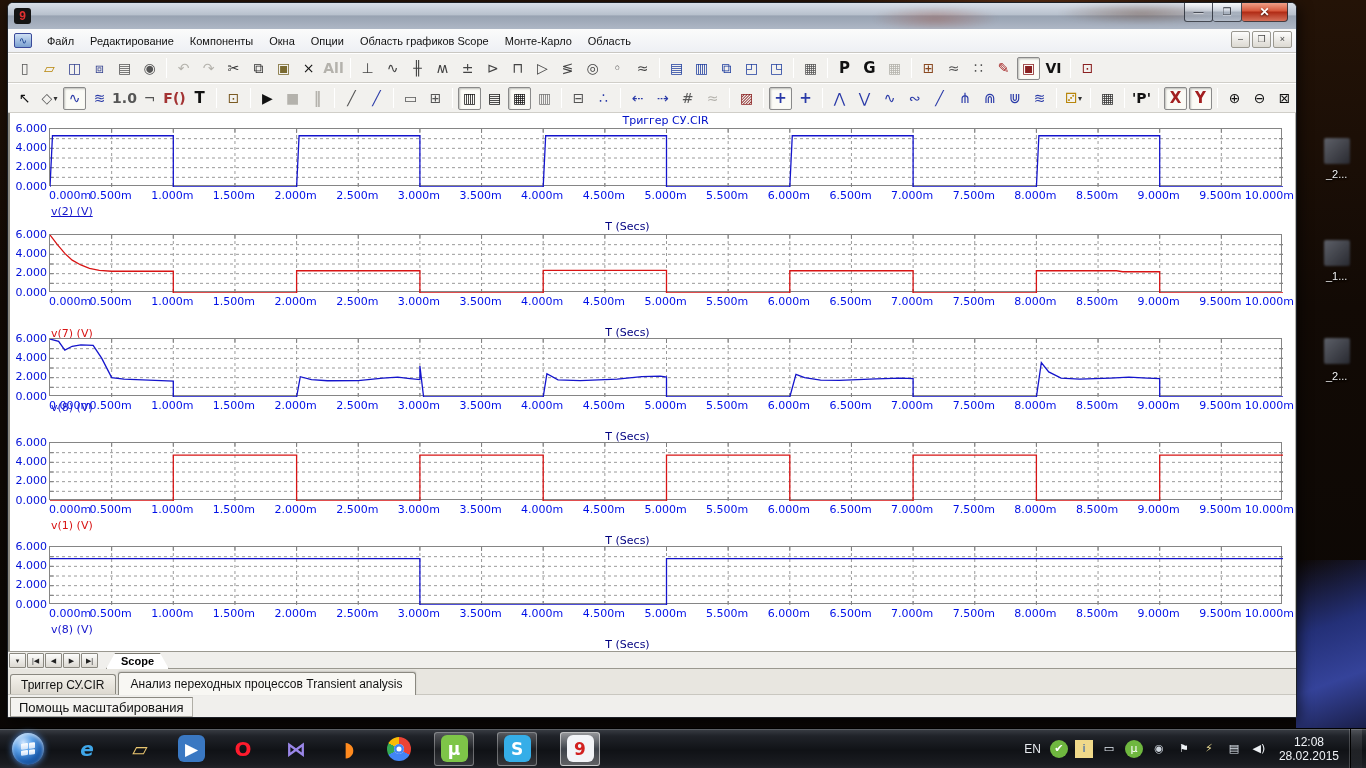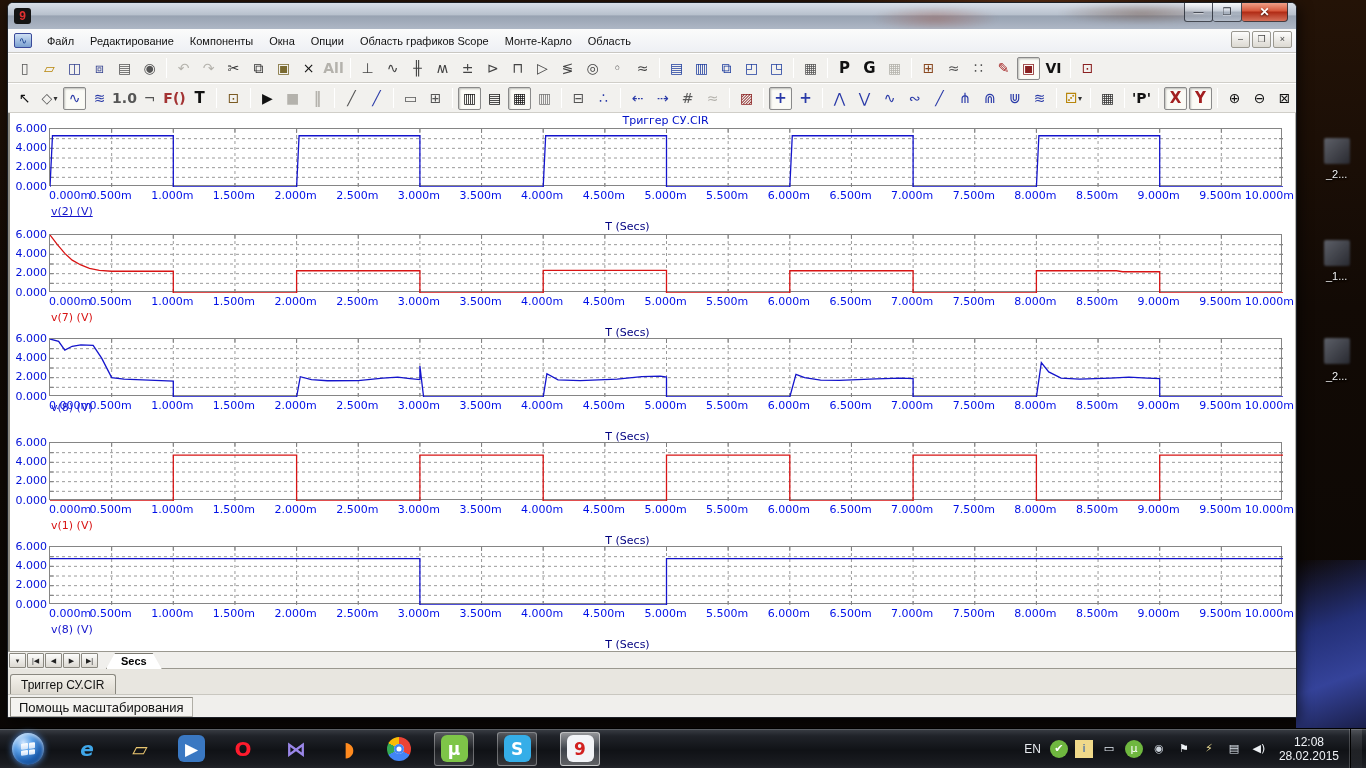--- a/index.html
+++ b/index.html
@@ -668,21 +668,21 @@
         <div class="xlab" style="left: 687.2px; top: 182px; width: 60px;">5.500m</div>
         <div class="xlab" style="left: 748.8px; top: 182px; width: 60px;">6.000m</div>
         <div class="xlab" style="left: 810.5px; top: 182px; width: 60px;">6.500m</div>
         <div class="xlab" style="left: 872.1px; top: 182px; width: 60px;">7.000m</div>
         <div class="xlab" style="left: 933.8px; top: 182px; width: 60px;">7.500m</div>
         <div class="xlab" style="left: 995.4px; top: 182px; width: 60px;">8.000m</div>
         <div class="xlab" style="left: 1057px; top: 182px; width: 60px;">8.500m</div>
         <div class="xlab" style="left: 1118.7px; top: 182px; width: 60px;">9.000m</div>
         <div class="xlab" style="left: 1180.3px; top: 182px; width: 60px;">9.500m</div>
         <div class="xlab" style="left: 1224px; top: 182px; width: 60px; text-align: right;">10.000m</div>
-        <div class="siglab" style="left: 41px; top: 198px; color: rgb(216, 20, 20);">v(7) (V)</div>
+        <div class="siglab" style="left: 41px; top: 214px; color: rgb(216, 20, 20);">v(7) (V)</div>
         <div class="axlab" style="left: 1px; top: 213px; width: 1233px;">T (Secs)</div>
         <div class="plot-frame" style="left: 39px; top: 225px; width: 1233px; height: 58px;"><svg width="1233" height="58" viewBox="0 0 1233 58" preserveAspectRatio="none">
             <line x1="0" y1="48.33" x2="1233" y2="48.33" stroke="#9a9a9a" stroke-width="1" stroke-dasharray="3 3"></line>
             <line x1="0" y1="48.33" x2="4" y2="48.33" stroke="#808080"></line>
             <line x1="1229" y1="48.33" x2="1233" y2="48.33" stroke="#808080"></line>
             <line x1="0" y1="38.67" x2="1233" y2="38.67" stroke="#9a9a9a" stroke-width="1" stroke-dasharray="3 3"></line>
             <line x1="0" y1="38.67" x2="4" y2="38.67" stroke="#808080"></line>
             <line x1="1229" y1="38.67" x2="1233" y2="38.67" stroke="#808080"></line>
             <line x1="0" y1="29.00" x2="1233" y2="29.00" stroke="#9a9a9a" stroke-width="1" stroke-dasharray="3 3"></line>
             <line x1="0" y1="29.00" x2="4" y2="29.00" stroke="#808080"></line>
@@ -986,26 +986,27 @@
       </div>
 
     <div class="pagebar">
       <div id="page-nav" style="display:flex;">
           <span class="pnav">▾</span>
           <span class="pnav">|◀</span>
           <span class="pnav">◀</span>
           <span class="pnav">▶</span>
           <span class="pnav">▶|</span>
         </div>
-      <div class="sheet-tab">Secs</div>
+      <div class="sheet-tab">Scope</div>
       <div class="pagefill"></div>
     </div>
 
     <div class="filetabs" id="file-tabs">
         <div class="ftab">Триггер СУ.CIR</div>
+        <div class="ftab active">Анализ переходных процессов Transient analysis</div>
       </div>
 
     <div class="statusbar">
       <div class="spanel">Помощь масштабирования</div>
     </div>
   </div>
 
   <div class="taskbar">
     <div class="start-orb">
       <div class="orb">

